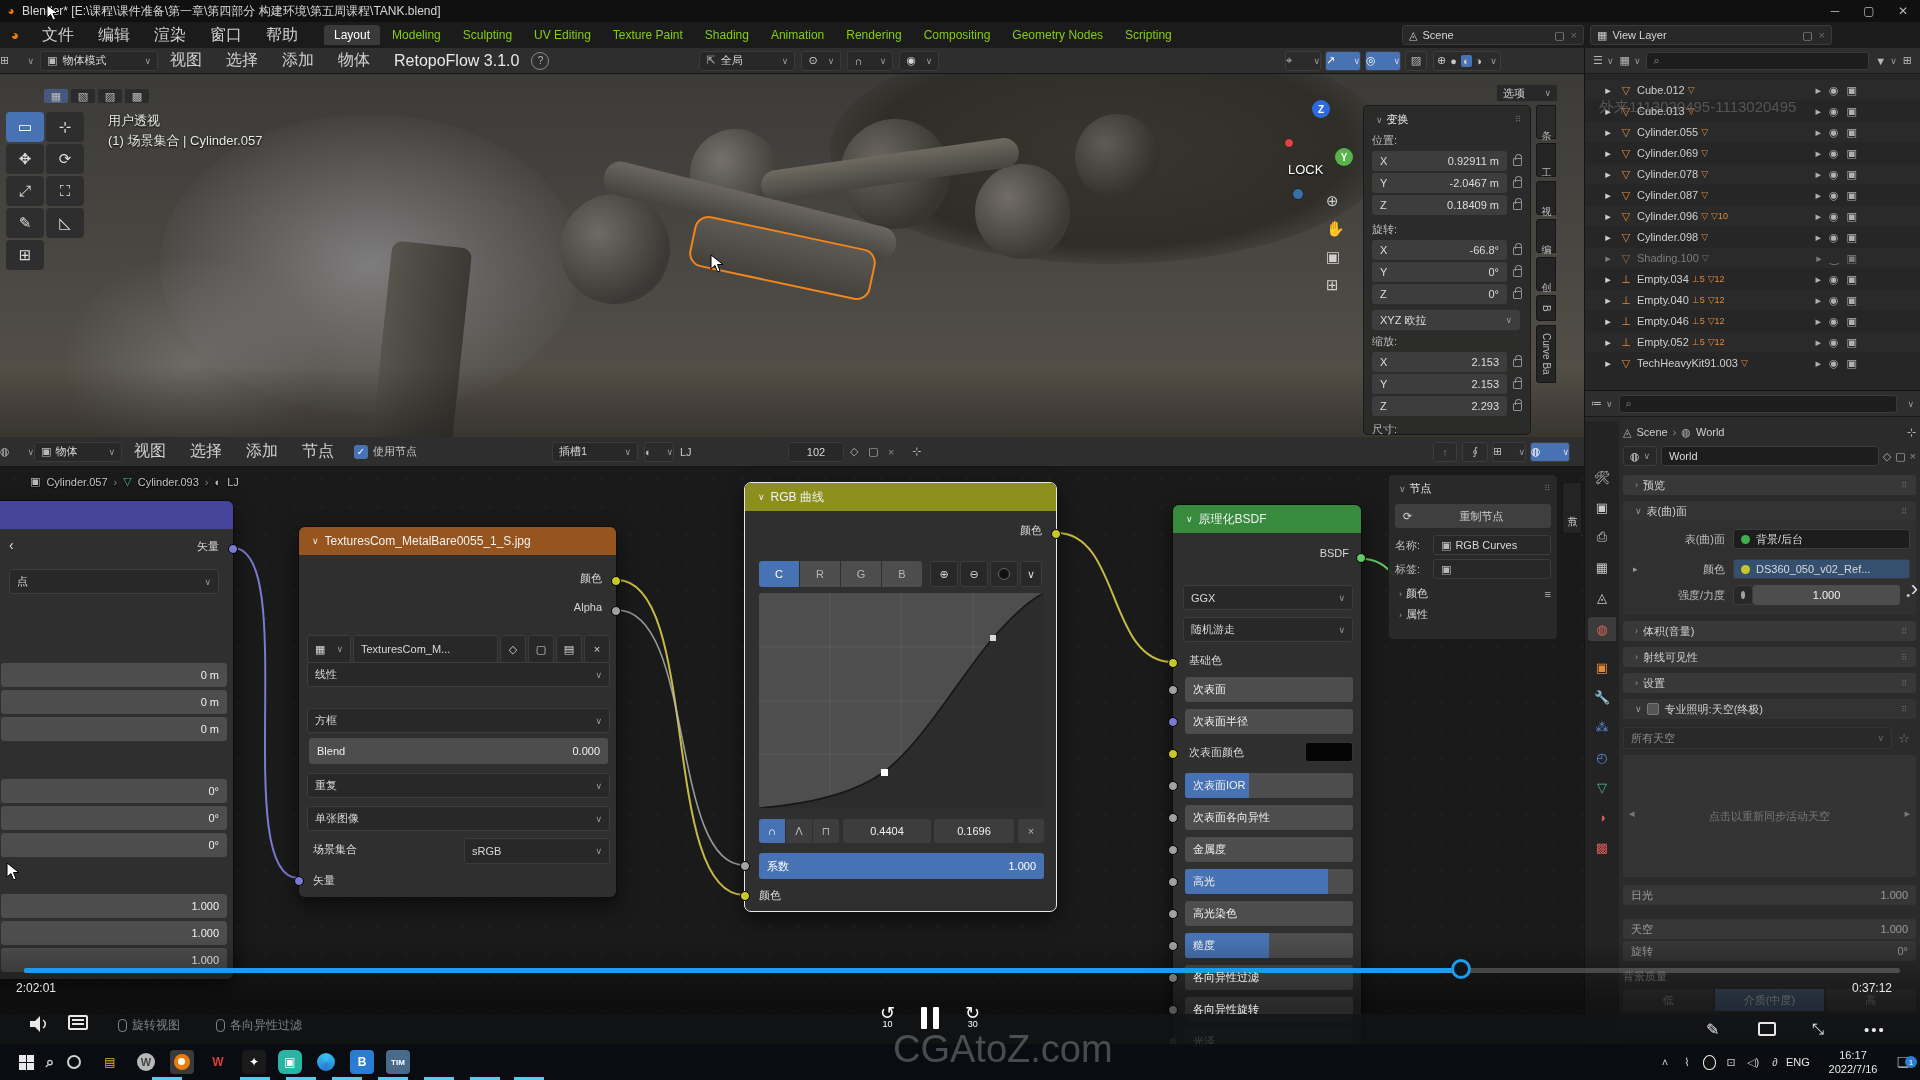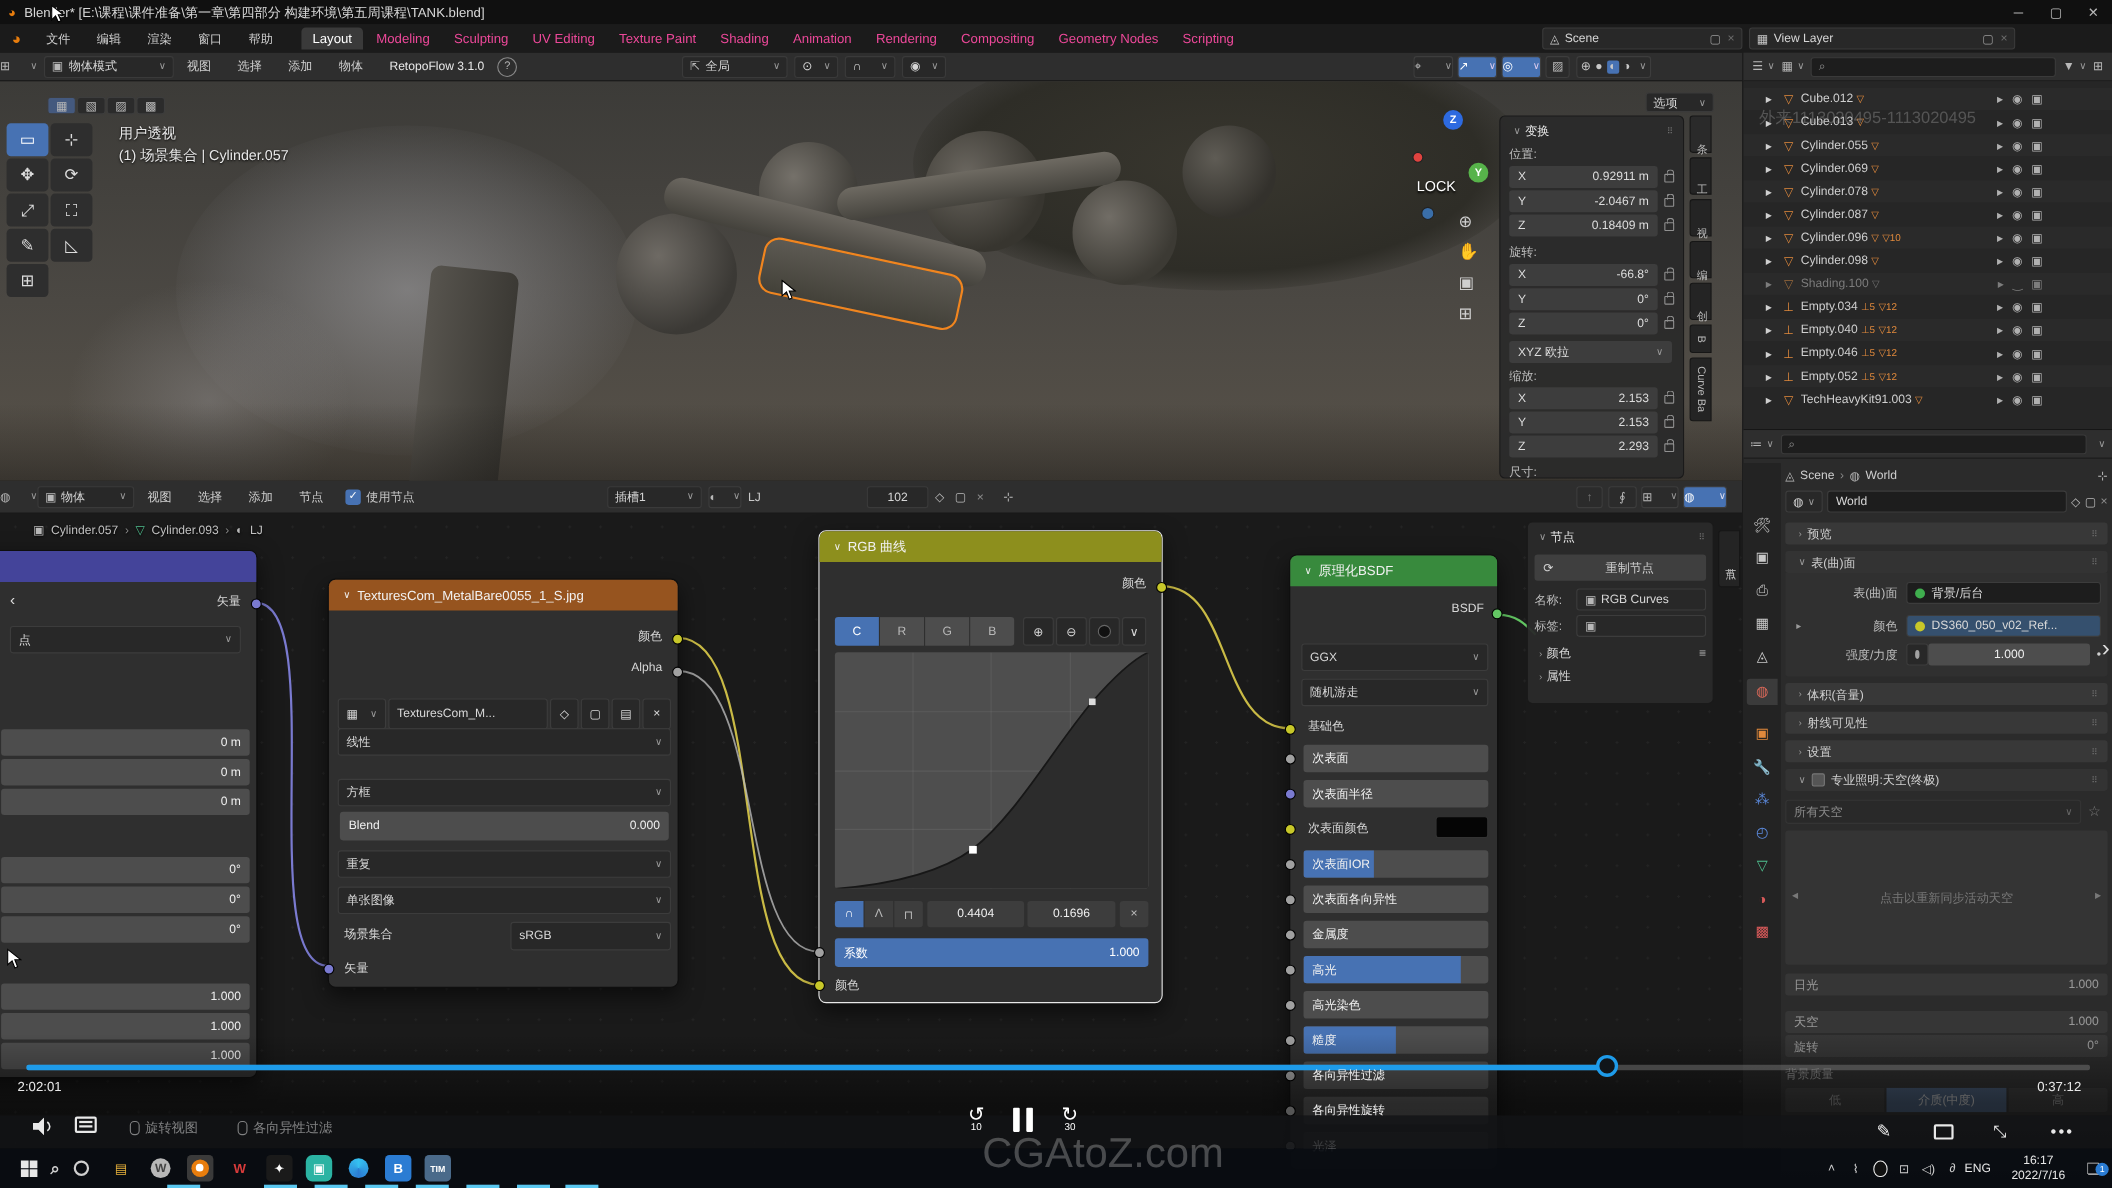--- a/index.html
+++ b/index.html
@@ -5,22 +5,22 @@
 *{margin:0;padding:0;box-sizing:border-box}
 html,body{width:1920px;height:1080px;overflow:hidden}
 body{position:relative;background:#1d1d1d;font-family:"Liberation Sans","DejaVu Sans",sans-serif;font-size:11px;color:#c8c8c8}
 .ab{position:absolute}
 .fx{display:flex;align-items:center}
 .car{color:#9a9a9a;font-size:9px;margin-left:auto;padding-left:4px}
 .ic{display:inline-flex;align-items:center;justify-content:center;color:#b8b8b8}
 
 .titlebar{left:0;top:0;width:1920px;height:22px;background:#101010;color:#d8d8d8;font-size:12px}
 .menubar{left:0;top:22px;width:1920px;height:26px;background:#1b1b1b}
-.menu-item{padding:0 12px;color:#d0d0d0;font-size:11px}
-.wtab{padding:3px 10px;margin-right:2px;border-radius:4px 4px 0 0;color:#ec4899;font-size:12px}
+.menu-item{padding:0 12px;color:#d0d0d0;font-size:16px}
+.wtab{padding:3px 10px;margin-right:2px;border-radius:4px 4px 0 0;color:#84cc16;font-size:12px}
 .wtab.act{background:#3a3a3a;color:#fff}
 .toolbar2{left:0;top:48px;width:1920px;height:26px;background:#2e2e2e;border-bottom:1px solid #151515}
 .dd{background:#282828;border:1px solid #3a3a3a;border-radius:3px;color:#d6d6d6;display:flex;align-items:center;padding:0 6px;font-size:11px}
 .btnbox{background:#2b2b2b;border:1px solid #3d3d3d;border-radius:3px}
 
 .vp{left:0;top:74px;width:1584px;height:363px;overflow:hidden;background:linear-gradient(180deg,#3c3b38 0%,#4b4843 55%,#585249 100%)}
 .blob{position:absolute;border-radius:50%}
 .vp-tool{width:38px;height:30px;background:#2e2e2e;border-radius:4px;display:flex;align-items:center;justify-content:center;font-size:15px;color:#ddd}
 .vp-tool.act{background:#4772b3;color:#fff}
 .npanel{background:rgba(42,42,42,.95);border-radius:5px;border:1px solid #1a1a1a}

